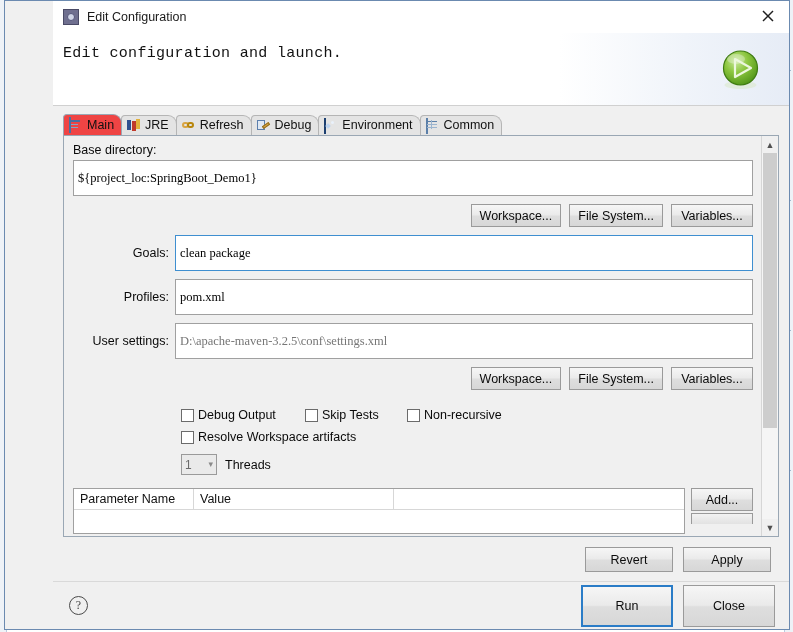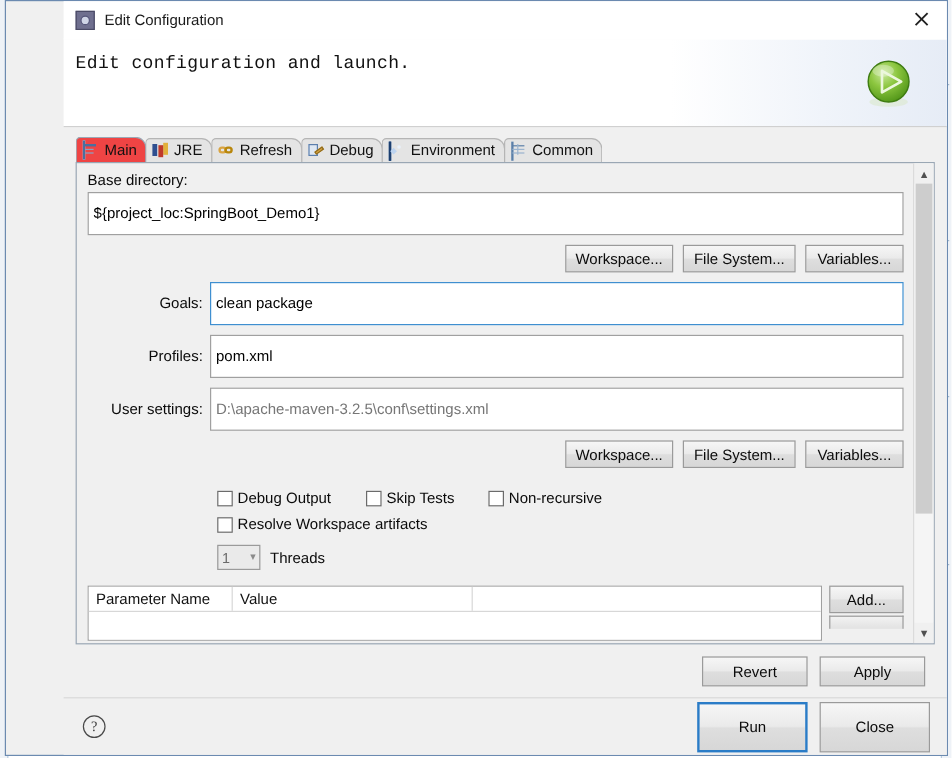--- a/index.html
+++ b/index.html
@@ -357,21 +357,21 @@
     font-size: 12.5px;
     color: #0a0a0a;
     margin-bottom: 3px;
   }
   .wide-input {
     width: 100%;
     height: 36px;
     border: 1px solid #a0a0a0;
     background: #ffffff;
     box-sizing: border-box;
-    font-family: Liberation Sans, sans-serif;
+    font-family: Liberation Serif, serif;
     font-size: 12.5px;
     padding: 0 4px;
     color: #000;
     outline: none;
   }
   .wide-input.placeholderish { color: #767676; }
   .wide-input.focused {
     border: 1px solid #3f8fd0;
     outline: none;
   }

